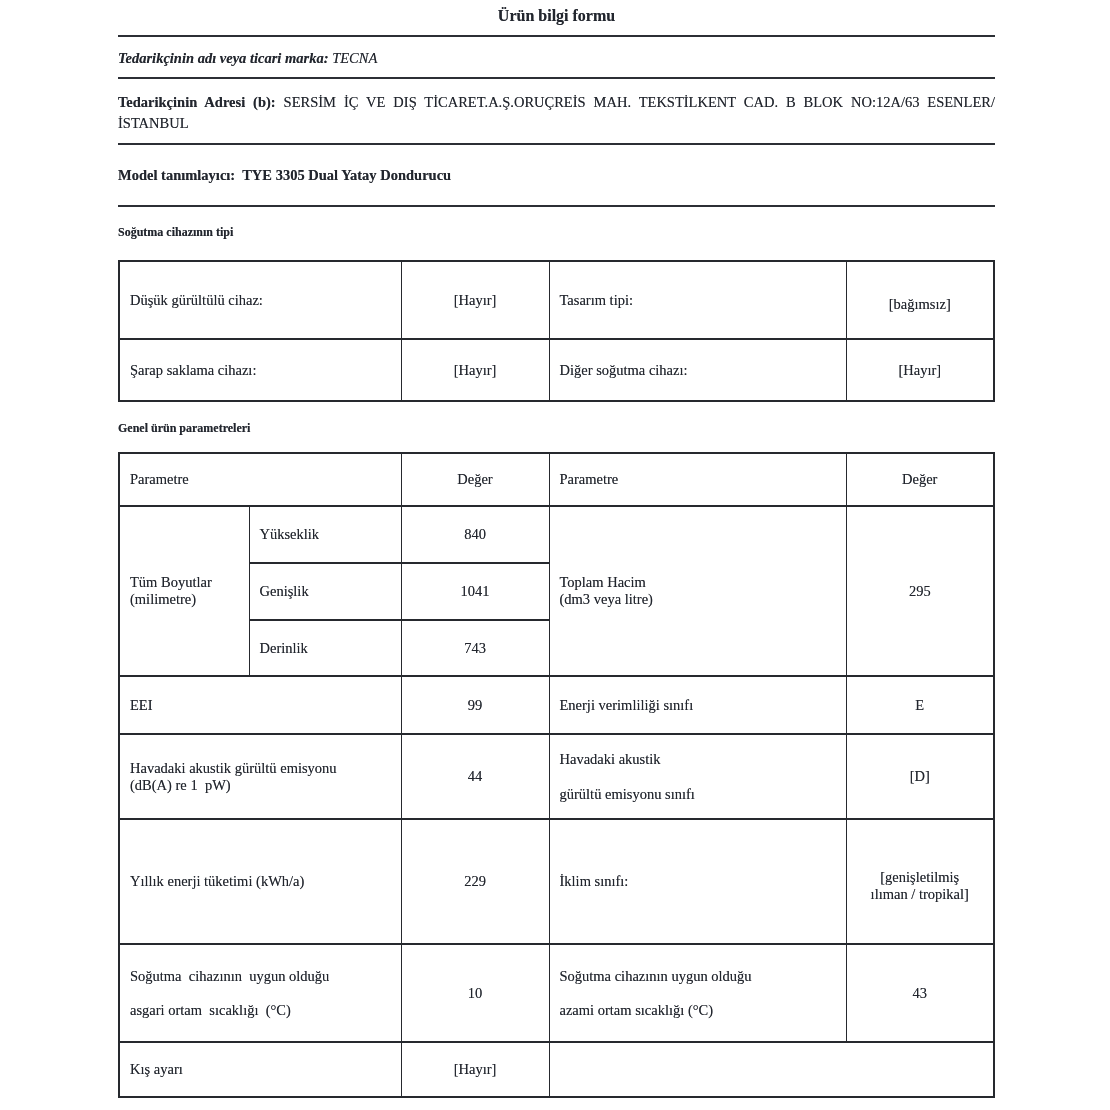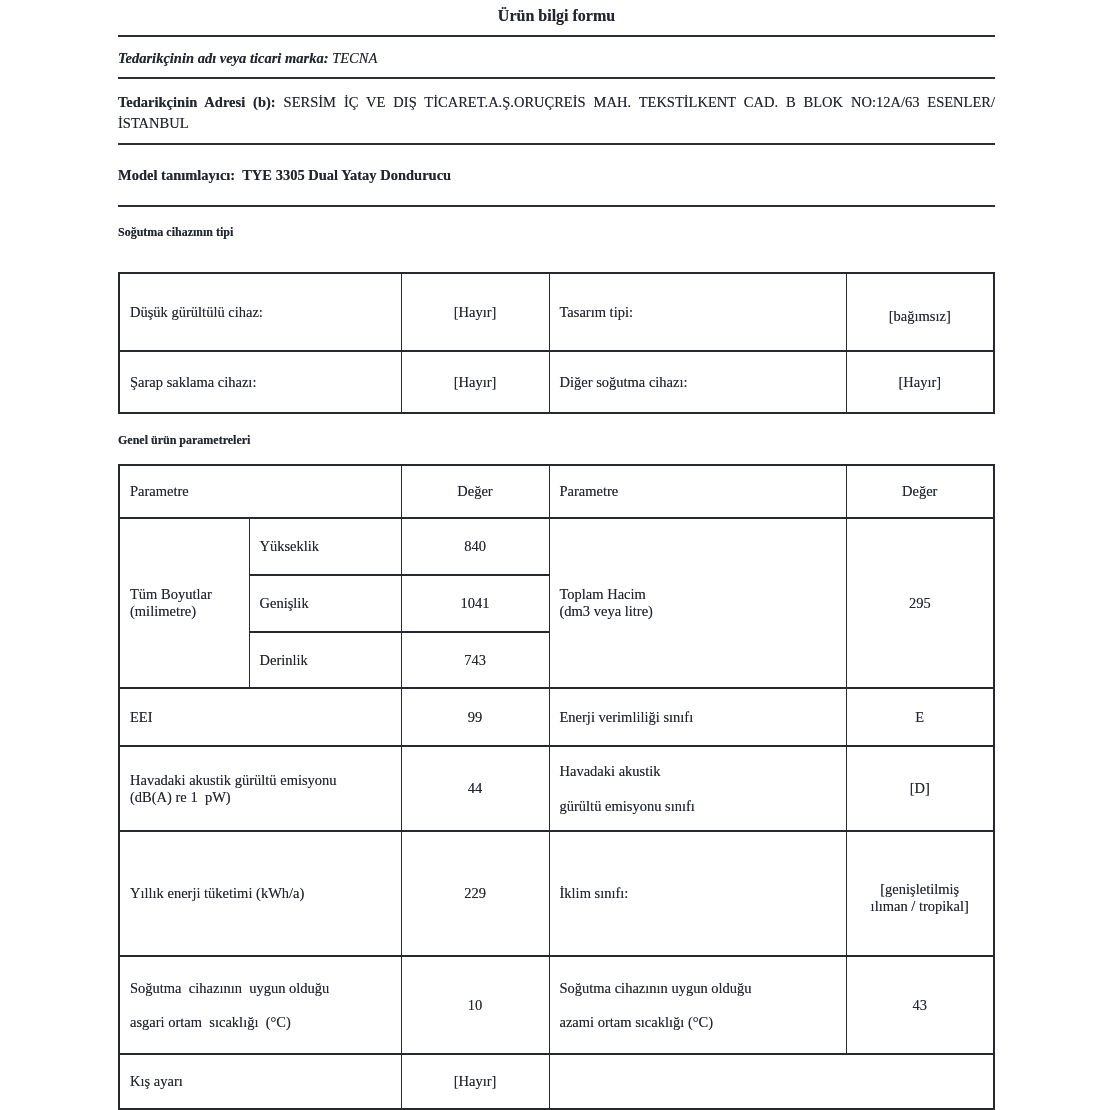--- a/index.html
+++ b/index.html
@@ -43,21 +43,21 @@
   }
   .heading-type { margin-top: 15px; }
   .heading-params { margin-top: 16px; }
 
   table.doc-table {
     border-collapse: collapse;
     table-layout: fixed;
     width: 877px;
     border: 2.6px solid #26292e;
   }
-  .table-type { margin-top: 30px; }
+  .table-type { margin-top: 18px; }
   .table-params { margin-top: 14px; }
   table.doc-table td {
     border: 1.6px solid #26292e;
     border-top-width: 2.4px;
     border-bottom-width: 2.4px;
     vertical-align: middle;
   }
   td.lbl { text-align: left; padding: 6px 8px 6px 10px; }
   td.val { text-align: center; padding: 6px 4px; }
   td.top-val { vertical-align: top; padding-top: 15px; }

